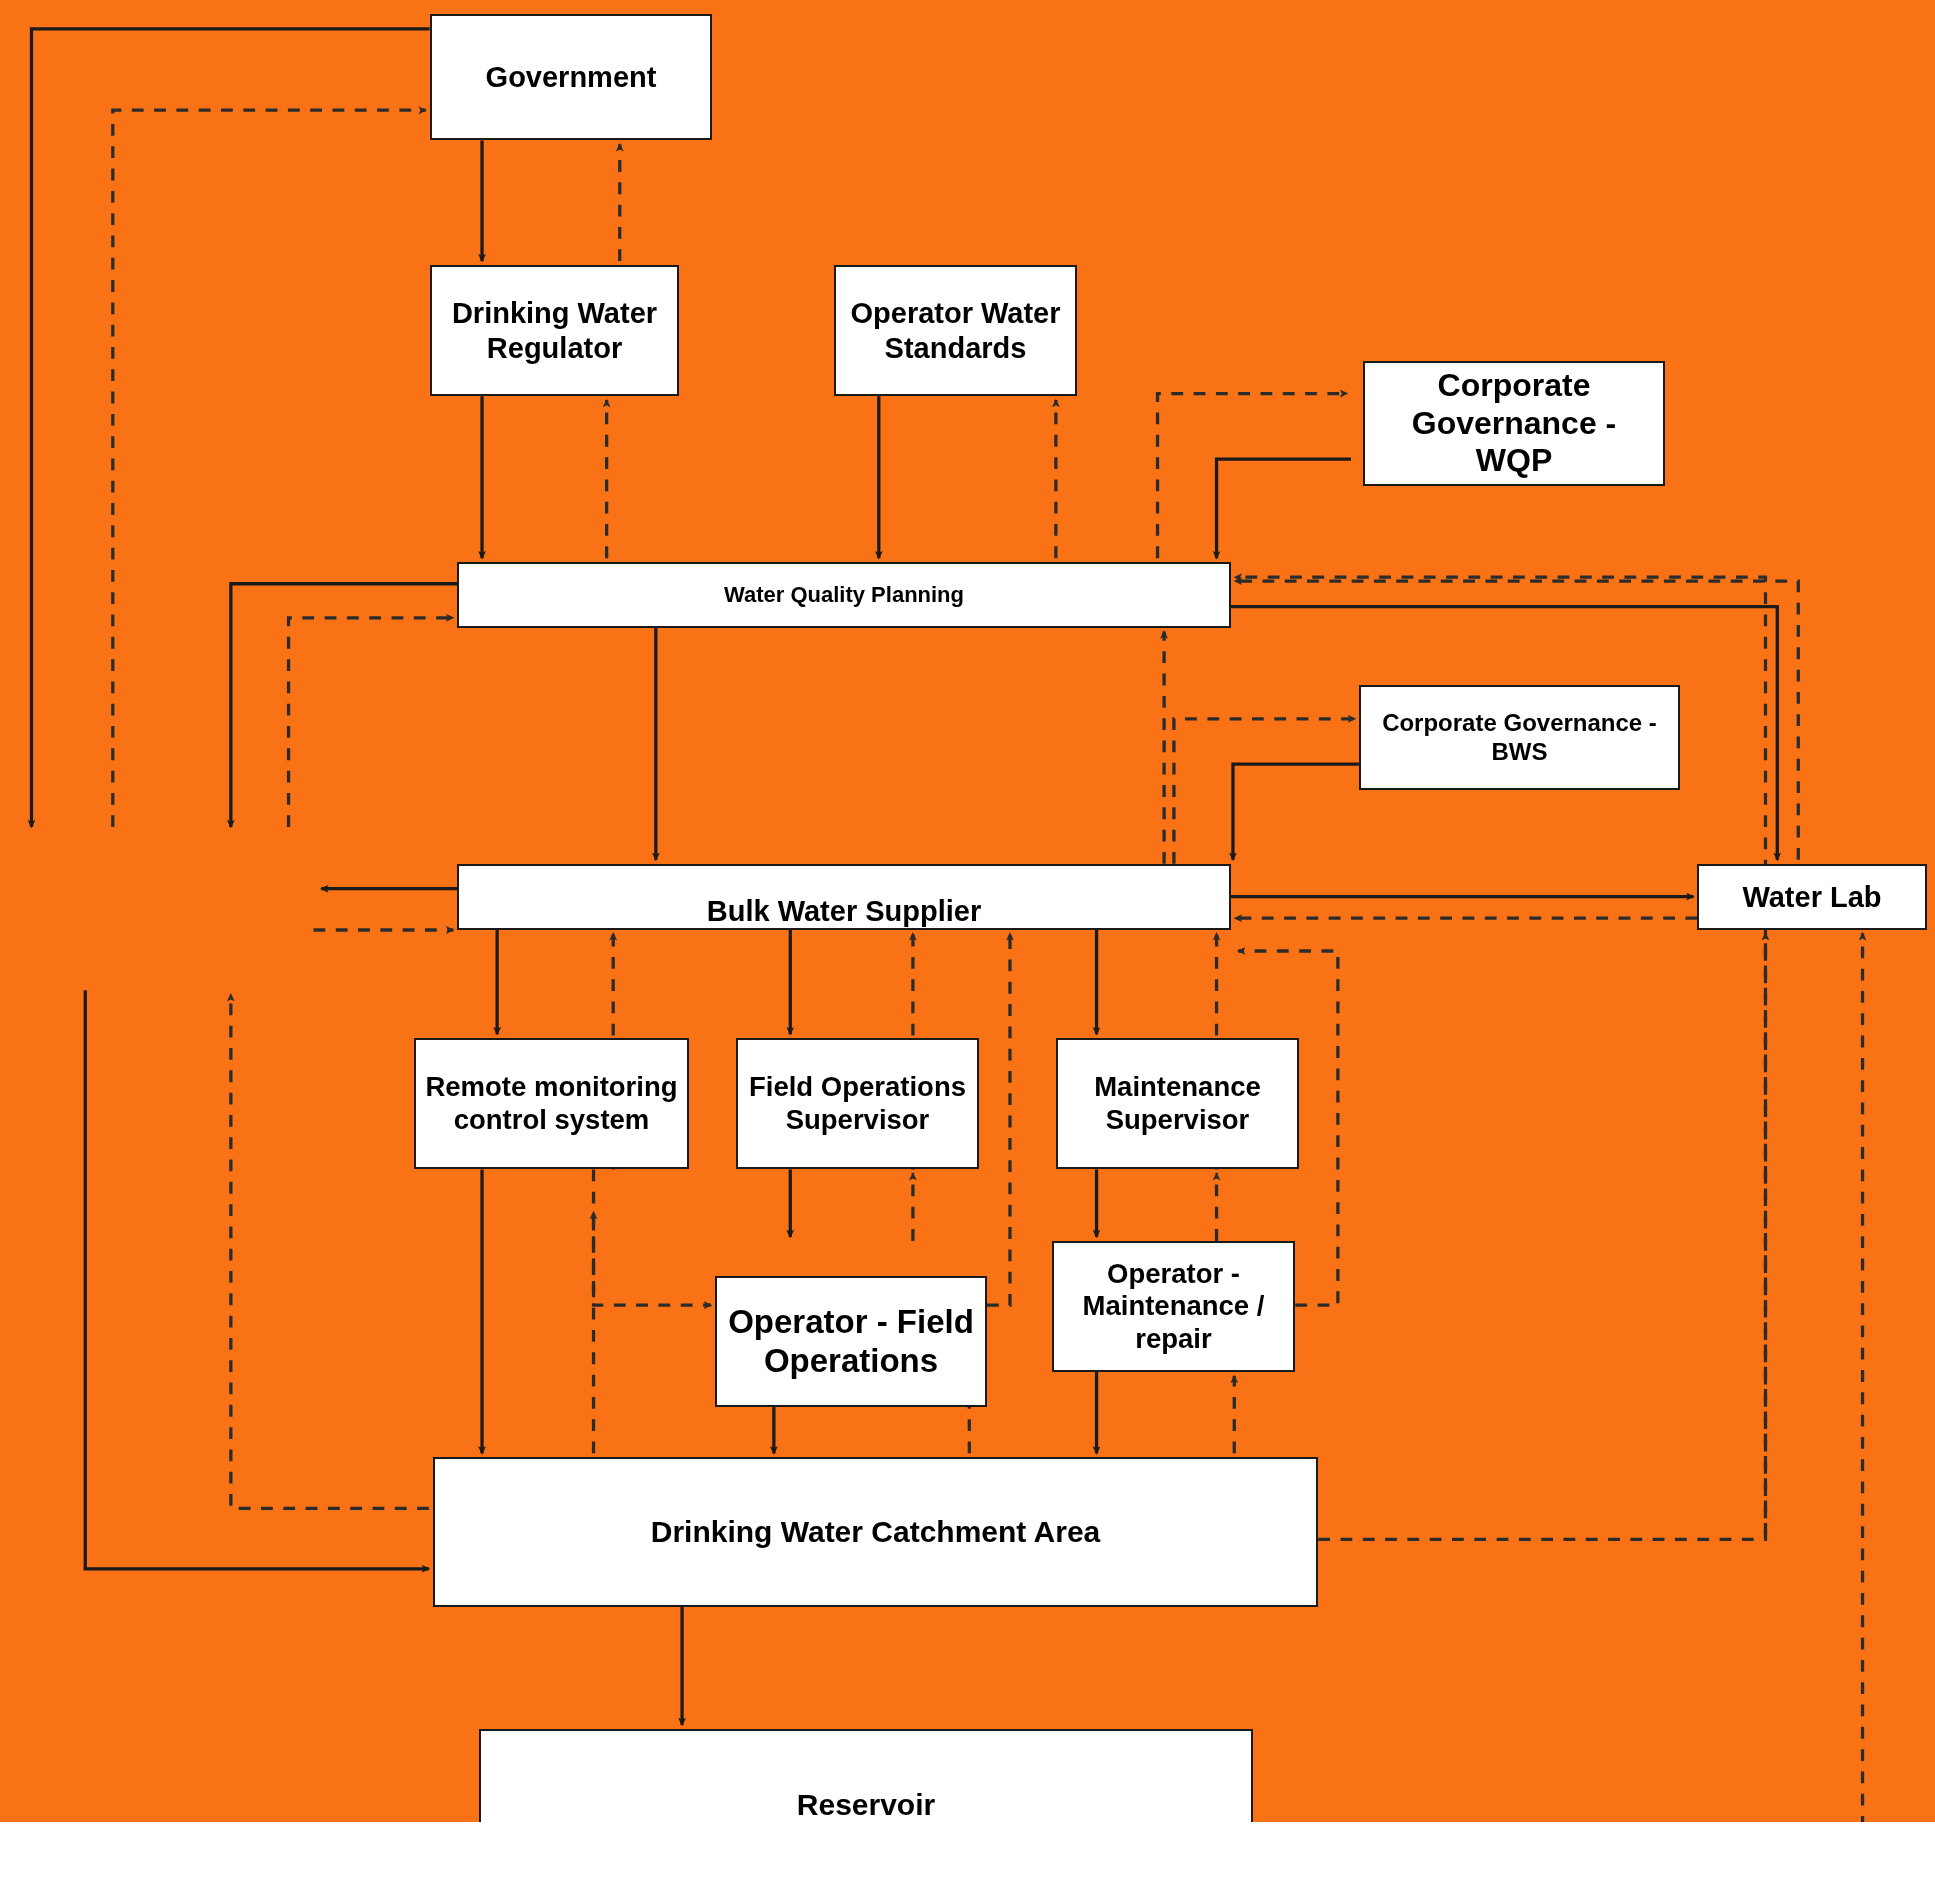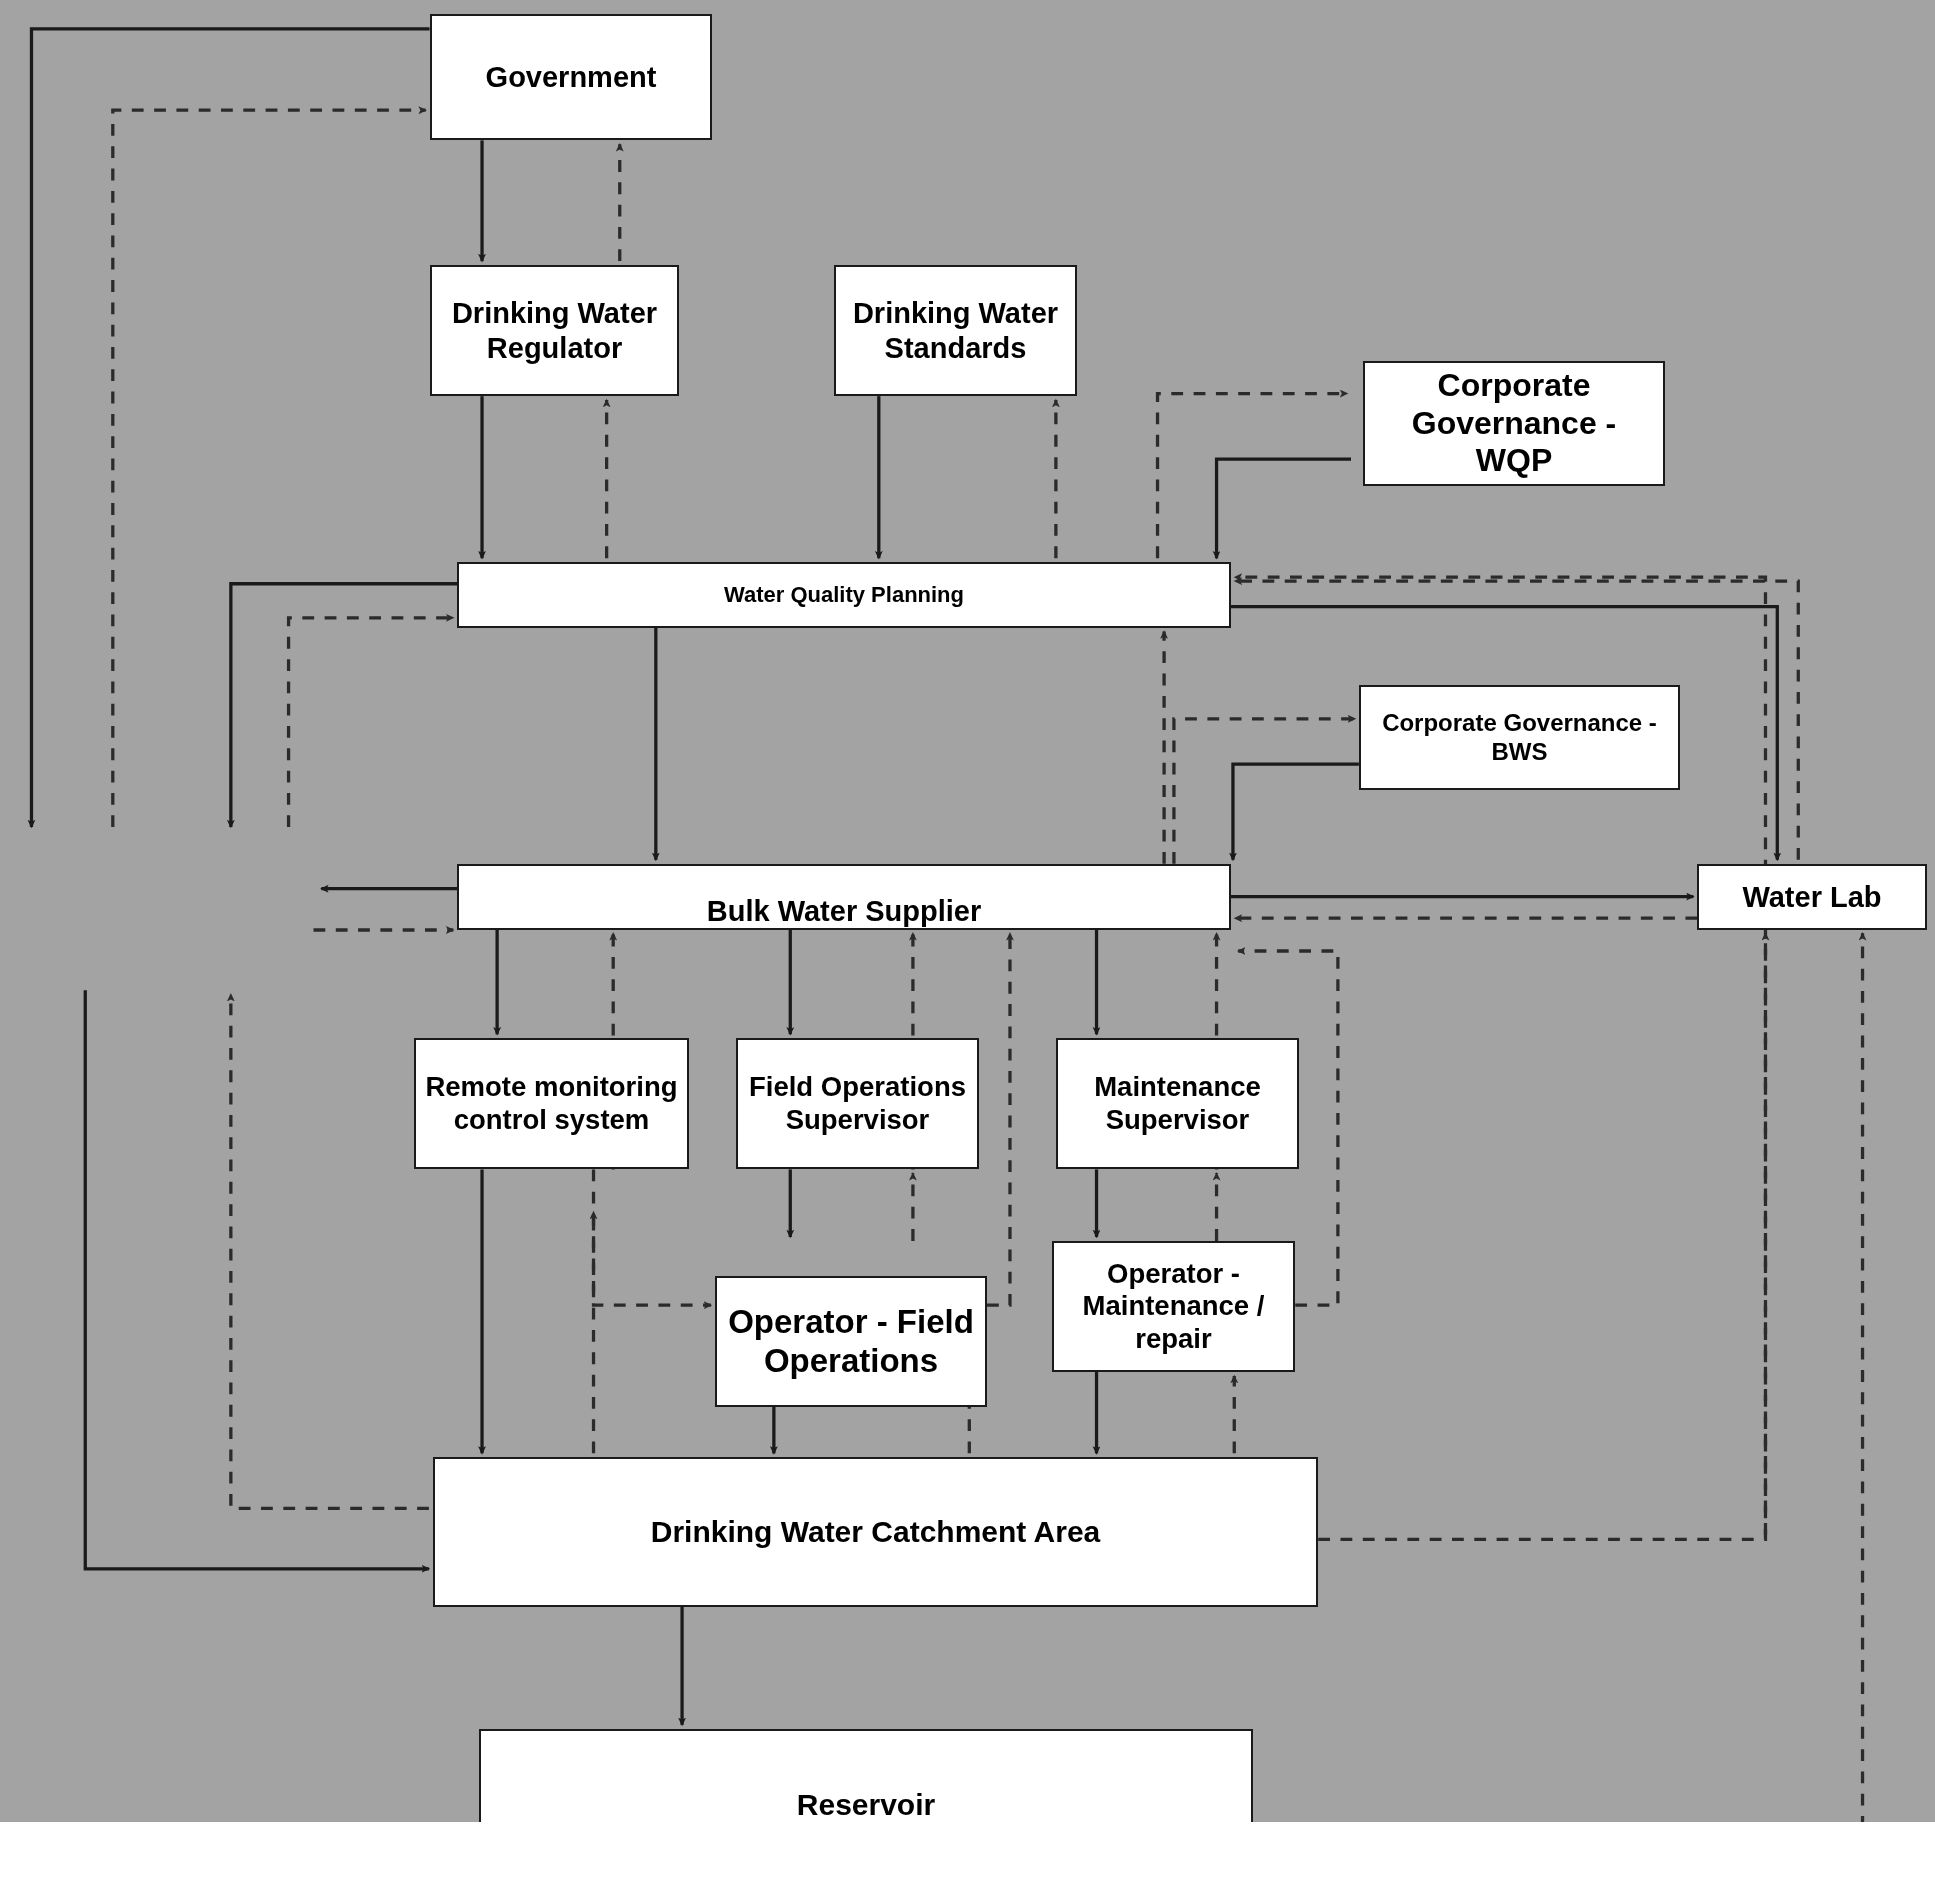--- a/index.html
+++ b/index.html
@@ -1,18 +1,18 @@
 <!DOCTYPE html>
 <html style="font-size:10.5px"><head>
 <meta charset="utf-8">
 <title>Water Supply System Diagram</title>
 <style>
   html,body{margin:0;padding:0;background:#ffffff;}
   body{font-family:"Liberation Sans",sans-serif;}
-  #stage{position:relative;width:1936px;height:1822px;background:#a3a3a3;overflow:hidden;}
+  #stage{position:relative;width:1936px;height:1822px;background:#f97316;overflow:hidden;}
   #edges{position:absolute;inset:0;width:1936px;height:1902px;}
   .node{
     position:absolute;
     box-sizing:border-box;
     border:2px solid #1a1a1a;
     background:#ffffff;
     display:flex;
     align-items:center;
     justify-content:center;
     text-align:center;
@@ -141,21 +141,21 @@
     </g>
   </svg>
 
   <div class="node" id="n-government" style="left: 430px; top: 14.4px; width: 282px; height: 126px; font-size: 29px;">
     <span>Government</span>
   </div>
   <div class="node" id="n-dw_regulator" style="left: 430px; top: 265px; width: 249px; height: 131px; font-size: 29px;">
     <span>Drinking Water Regulator</span>
   </div>
   <div class="node" id="n-dw_standards" style="left: 834px; top: 265px; width: 243px; height: 131px; font-size: 29px;">
-    <span>Drinking Water Standards</span>
+    <span>Operator Water Standards</span>
   </div>
   <div class="node" id="n-cg_wqp" style="left: 1351px; top: 361px; width: 302px; height: 125px; font-size: 32px; margin-left: 12px;">
     <span>Corporate Governance - WQP</span>
   </div>
   <div class="node" id="n-wqp" style="left: 457px; top: 562px; width: 774px; height: 66px; font-size: 22px;">
     <span>Water Quality Planning</span>
   </div>
   <div class="node" id="n-cg_bws" style="left: 1359px; top: 685px; width: 321px; height: 105px; font-size: 24px;">
     <span>Corporate Governance - BWS</span>
   </div>

